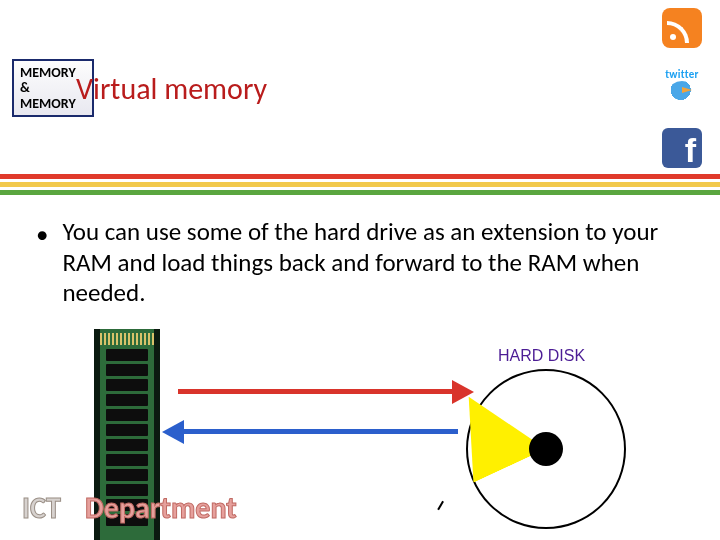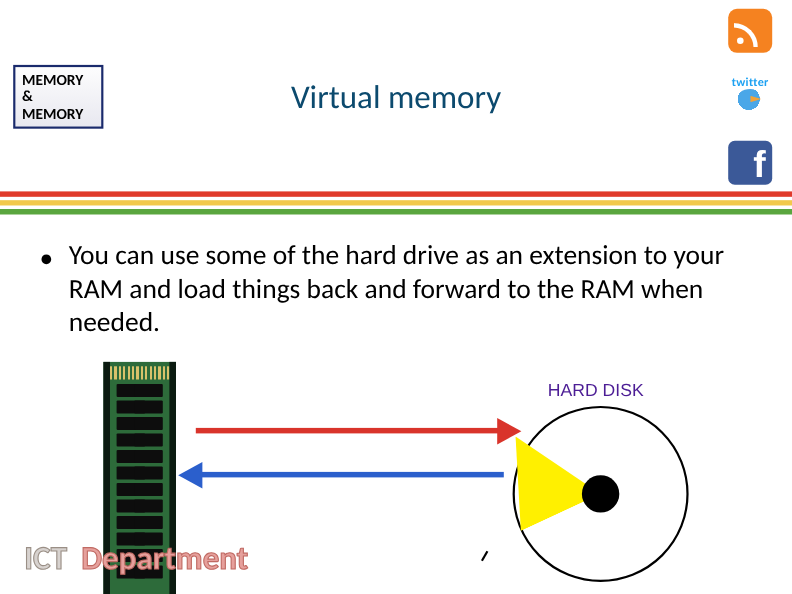--- a/index.html
+++ b/index.html
@@ -23,23 +23,22 @@
     padding: 4px 6px;
     width: 82px;
     text-align: left;
     font-weight: 700;
     font-size: 14px;
     line-height: 1.1;
     color: #000;
   }
   .title {
     flex: 1;
-    text-align: center;
     font-size: 30px;
-    color: #0c4a6e;
+    color: #b91c1c;
     font-weight: 500;
     margin-left: -30px;
   }
   .social {
     display: flex;
     gap: 20px;
     align-items: center;
     flex-direction: column;
   }
   .rss {
@@ -207,21 +206,21 @@
     width: 8px; height: 10px;
     border-right: 2px solid #000;
     transform: rotate(30deg);
   }
 
   .footer {
     position: absolute;
     left: 22px; bottom: 14px;
     display: flex;
     align-items: baseline;
-    gap: 13px;
+    gap: 24px;
     font-weight: 700;
   }
   .footer .ict {
     font-size: 30px;
     color: #d7d2cf;
     -webkit-text-stroke: 1px #9a8f86;
   }
   .footer .dept {
     font-size: 30px;
     color: #e6a09c;

